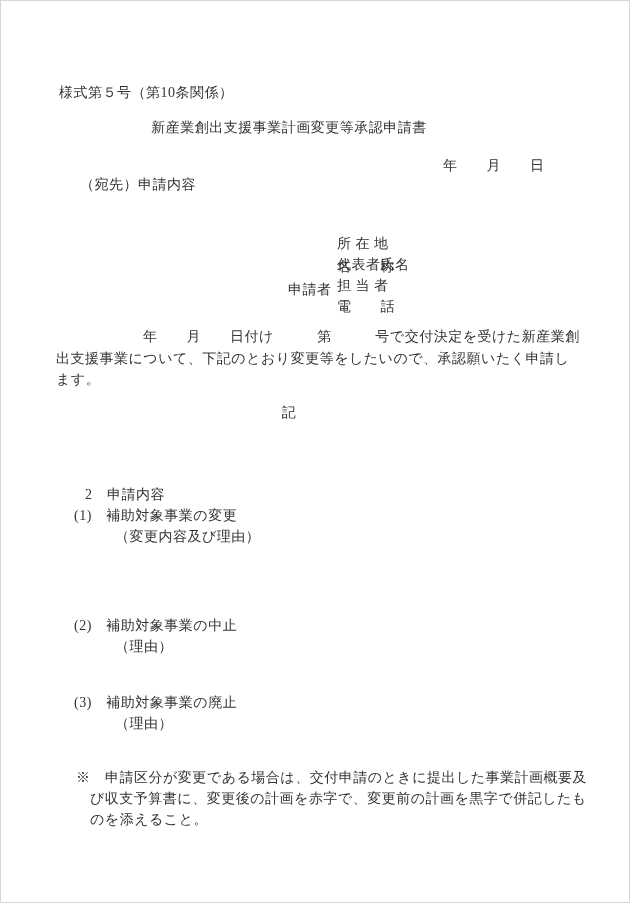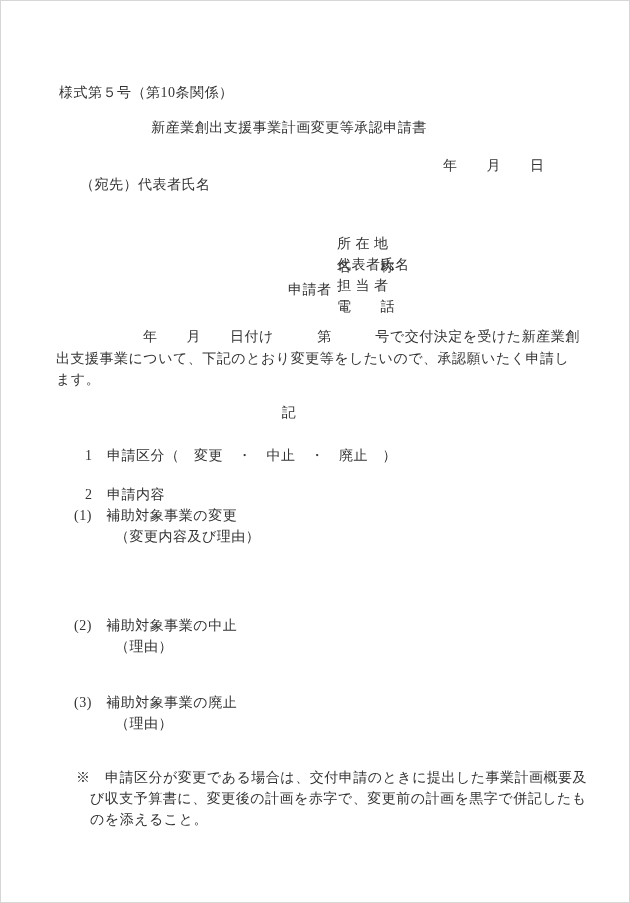--- a/index.html
+++ b/index.html
@@ -67,37 +67,36 @@
 <body>
 
 <div class="page">
 
   <div class="t" id="form-number">様式第５号（第10条関係）</div>
 
   <div class="t centered" id="doc-title">新産業創出支援事業計画変更等承認申請書</div>
 
   <div class="t" id="date-line">年　　月　　日</div>
 
-  <div class="t" id="addressee">（宛先）代表者氏名</div>
+  <div class="t" id="addressee">（宛先）申請内容</div>
 
   <div class="t" id="applicant-label">申請者</div>
 
   <div class="t" id="field-name">名　　称</div>
   <div class="t" id="field-address">所 在 地</div>
   <div class="t" id="field-rep">代表者氏名</div>
   <div class="t" id="field-contact">担 当 者</div>
   <div class="t" id="field-phone">電　　話</div>
 
   <div class="t" id="body-line2">出支援事業について、下記のとおり変更等をしたいので、承認願いたく申請し</div>
   <div class="t" id="body-line1">　　　　　　年　　月　　日付け　　　第　　　号で交付決定を受けた新産業創</div>
   <div class="t" id="body-line3">ます。</div>
 
   <div class="t centered" id="ki-mark">記</div>
 
-  <div class="t" id="sec-1">1　申請区分（　変更　・　中止　・　廃止　）</div>
   <div class="t" id="sec-2">2　申請内容</div>
   <div class="t" id="sec-2-1">(1)　補助対象事業の変更</div>
   <div class="t" id="sec-2-1-sub">（変更内容及び理由）</div>
   <div class="t" id="sec-2-2">(2)　補助対象事業の中止</div>
   <div class="t" id="sec-2-2-sub">（理由）</div>
   <div class="t" id="sec-2-3">(3)　補助対象事業の廃止</div>
   <div class="t" id="sec-2-3-sub">（理由）</div>
 
   <div class="t" id="note-line1">※　申請区分が変更である場合は、交付申請のときに提出した事業計画概要及</div>
   <div class="t" id="note-line2">び収支予算書に、変更後の計画を赤字で、変更前の計画を黒字で併記したも</div>

